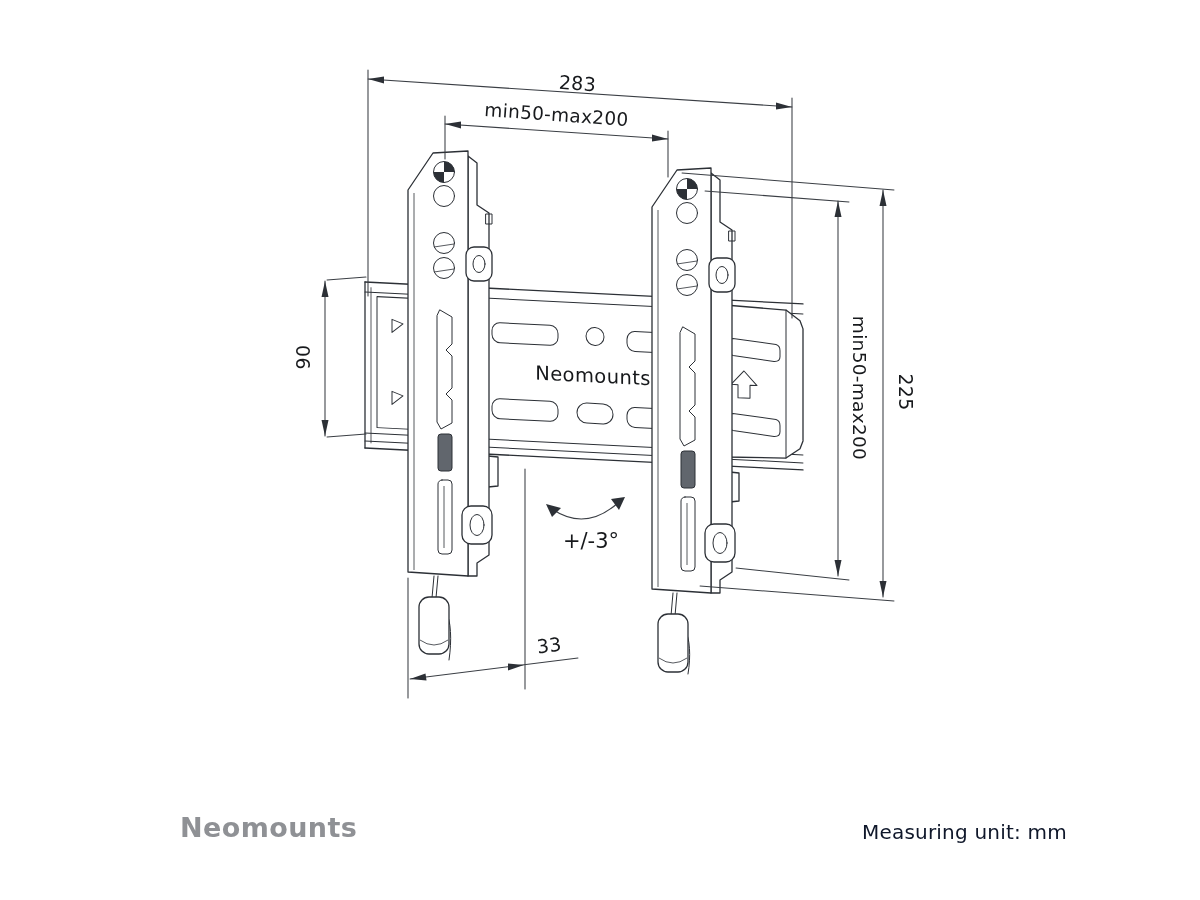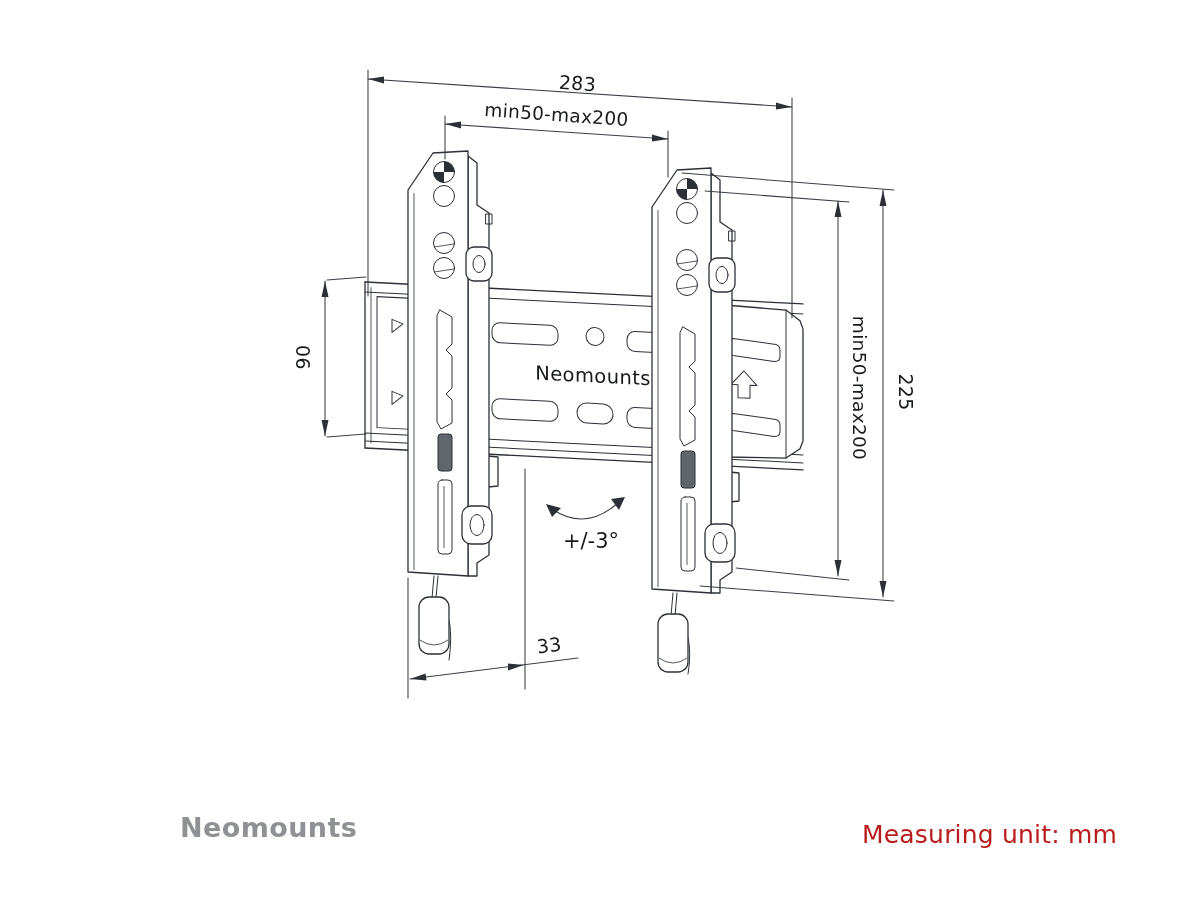--- a/index.html
+++ b/index.html
@@ -25,22 +25,22 @@
   .dimarrow{fill:#2c3036;stroke:none;}
   .dim-text{fill:var(--text);font-size:19px;letter-spacing:.3px;}
   .dim-text.small{font-size:18.5px;}
   .tilt-text{fill:var(--text);font-size:21px;}
   .plate-logo{fill:#16181b;font-size:19.5px;font-weight:500;letter-spacing:.4px;}
   .footer-brand{
     position:absolute;left:180px;top:812px;color:var(--brand);
     font-size:27px;font-weight:600;letter-spacing:.4px;
   }
   .footer-unit{
-    position:absolute;left:862px;top:820px;color:#b91c1c;
-    font-size:25px;letter-spacing:.2px;
+    position:absolute;left:862px;top:820px;color:#0f172a;
+    font-size:20px;letter-spacing:.2px;
   }
 </style>
 </head>
 <body>
 
 <div class="stage">
 <svg width="1200" height="900" viewBox="0 0 1200 900">
 
   <g transform="matrix(1,0.05,0,1,0,-18.25)">
 

